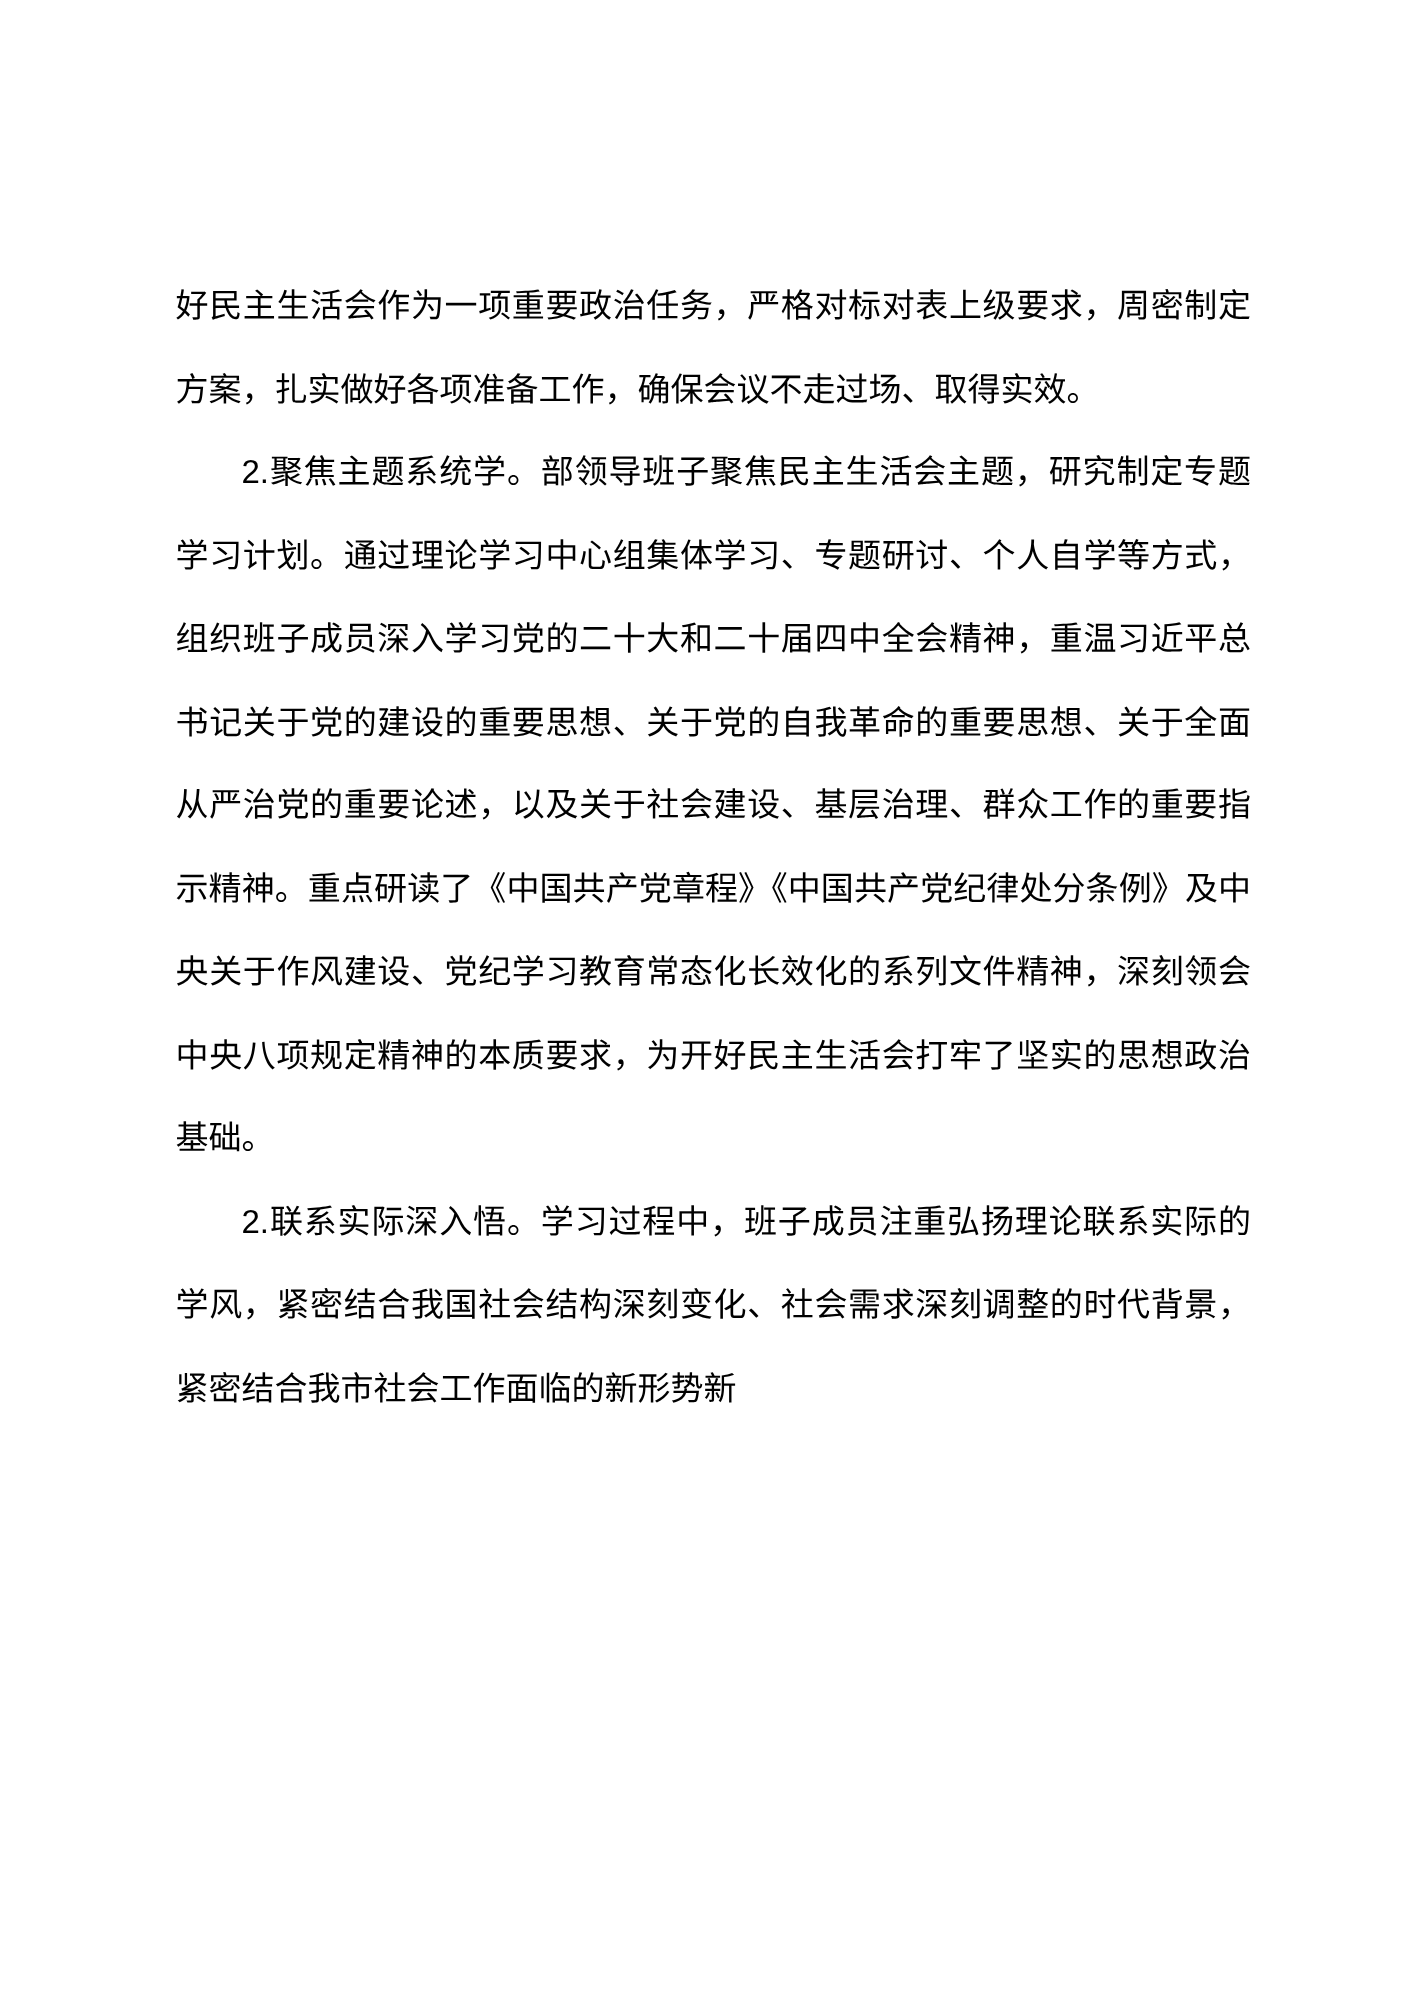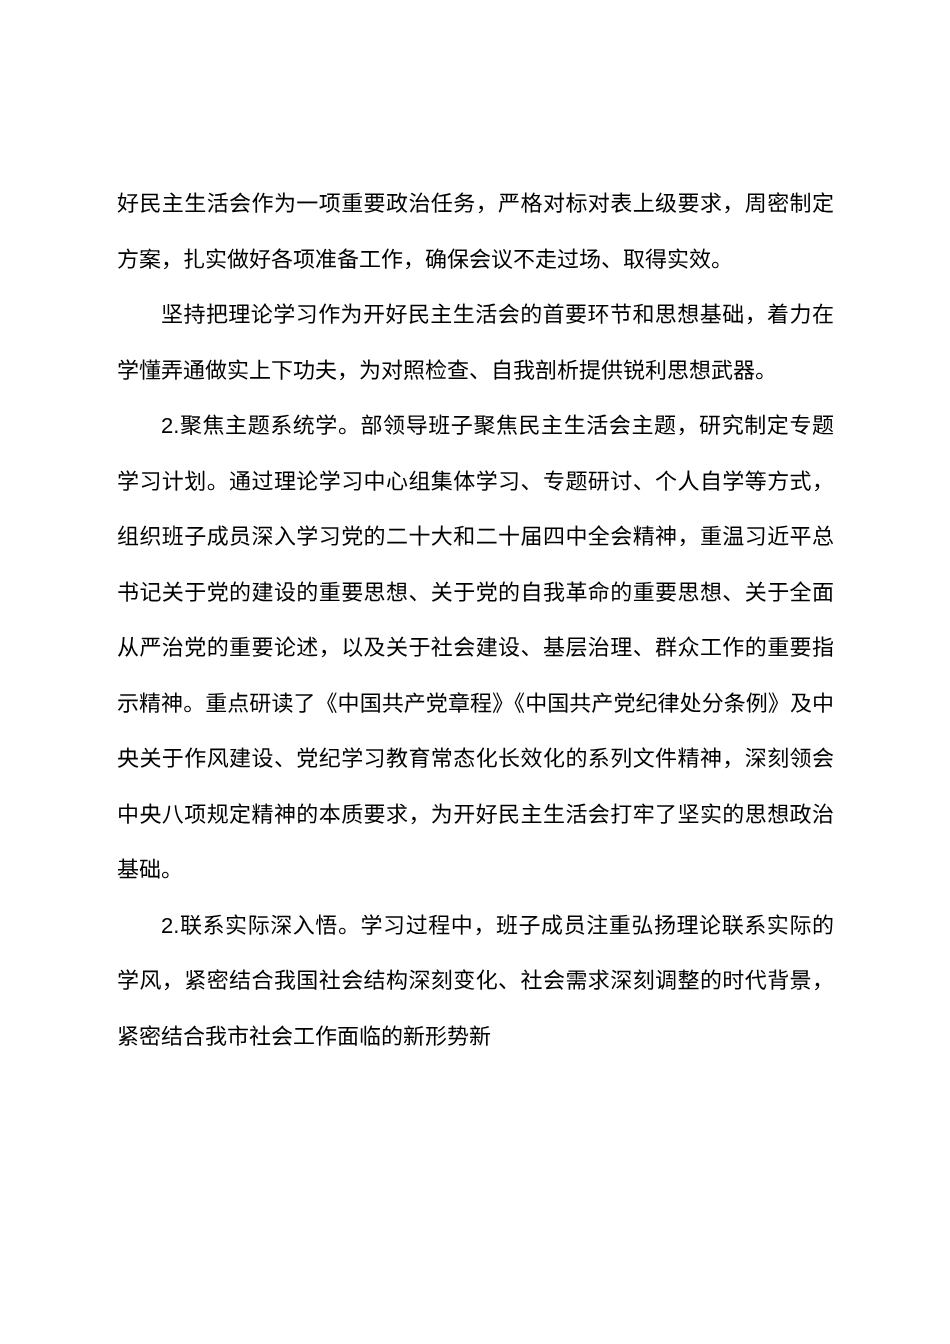--- a/index.html
+++ b/index.html
@@ -48,20 +48,19 @@
 </style>
 </head>
 <body>
 
 <div class="page">
   <div class="page-body">
 
     <p class="para continued">好民主生活会作为一项重要政治任务，严格对标对表上级要求，周密制定方案，扎实做好各项准备工作，确保会议不走过场、取得实效。</p>
 
 
-    <p class="para indent">坚持把理论学习作为开好民主生活会的首要环节和思想基础，着力在学懂弄通做实上下功夫，为对照检查、自我剖析提供锐利思想武器。</p>
 
     <p class="para indent">2.聚焦主题系统学。部领导班子聚焦民主生活会主题，研究制定专题学习计划。通过理论学习中心组集体学习、专题研讨、个人自学等方式，组织班子成员深入学习党的二十大和二十届四中全会精神，重温习近平总书记关于党的建设的重要思想、关于党的自我革命的重要思想、关于全面从严治党的重要论述，以及关于社会建设、基层治理、群众工作的重要指示精神。重点研读了《中国共产党章程》《中国共产党纪律处分条例》及中央关于作风建设、党纪学习教育常态化长效化的系列文件精神，深刻领会中央八项规定精神的本质要求，为开好民主生活会打牢了坚实的思想政治基础。</p>
 
     <p class="para indent">2.联系实际深入悟。学习过程中，班子成员注重弘扬理论联系实际的学风，紧密结合我国社会结构深刻变化、社会需求深刻调整的时代背景，紧密结合我市社会工作面临的新形势新</p>
 
   </div>
 </div>
 
 </body></html>

